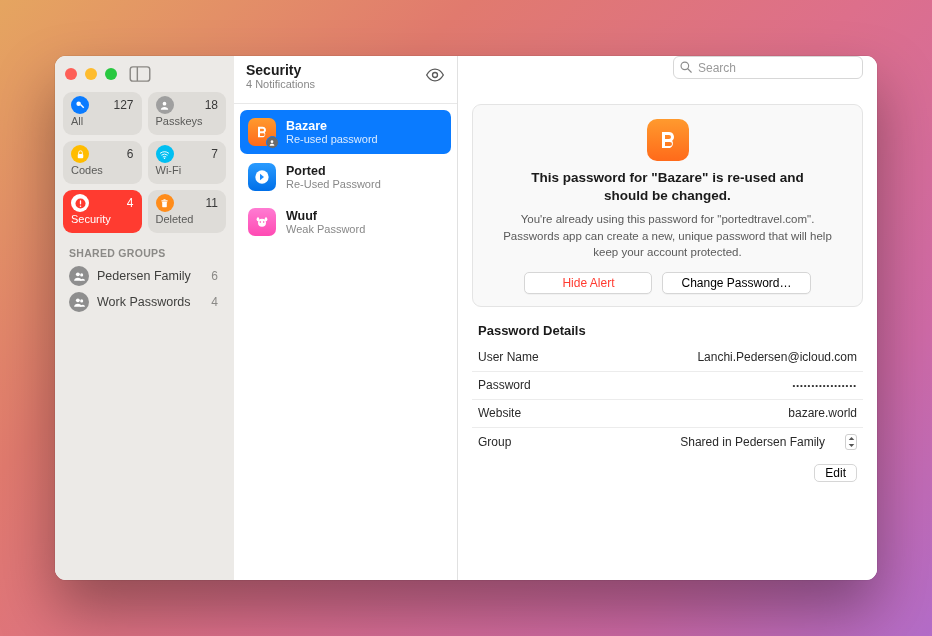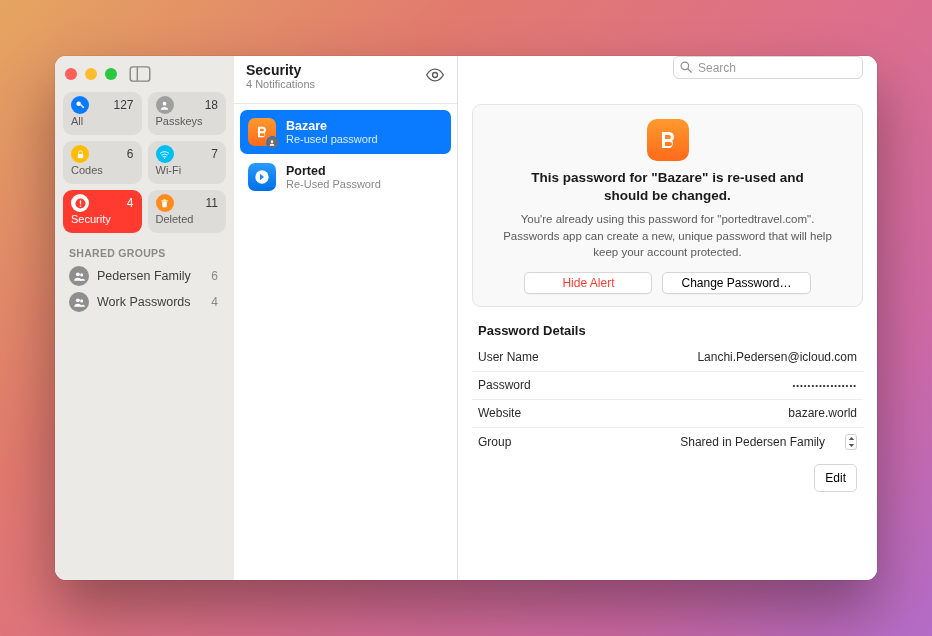--- a/index.html
+++ b/index.html
@@ -101,21 +101,21 @@
 .pd-rows{padding:0 14px;}
 .pd-row{display:flex;justify-content:space-between;align-items:center;height:28px;font-size:12px;border-bottom:1px solid #ececec;padding:0 6px;}
 .pd-row:last-of-type{border-bottom:none;}
 .pd-k{color:#2a2a2a;}
 .pd-v{color:#2a2a2a;}
 .grp-val{display:flex;align-items:center;gap:20px;}
 .stepper{width:12px;height:16px;border:1px solid #cfcfcf;border-radius:3px;display:grid;grid-template-rows:1fr 1fr;background:#fff;}
 .stepper div{display:flex;align-items:center;justify-content:center;}
 .stepper svg{width:7px;height:5px;fill:#555;}
 .edit-wrap{padding:8px 20px 0;display:flex;justify-content:flex-end;}
-.btn-edit{height:28px;padding:0 10px;font-size:12px;border:1px solid #d6d6d6;background:#fff;border-radius:5px;cursor:pointer;}
+.btn-edit{height:18px;padding:0 10px;font-size:12px;border:1px solid #d6d6d6;background:#fff;border-radius:5px;cursor:pointer;}
 </style>
 </head>
 <body>
 
 <div class="window">
 
   <div class="sidebar">
     <div class="titlebar">
       <div class="traffic">
         <div class="dot r"></div>
@@ -268,20 +268,35 @@
       <div class="mid-item">
         <div class="app-ico ico-ported">
             <svg viewBox="0 0 24 24">
               <circle cx="12" cy="12" r="10" fill="#fff"></circle>
               <path d="M9 7l6 5-6 5z" fill="#1a8cff"></path>
             </svg>
           </div>
         <div class="mi-text">
             <div class="mi-title">Ported</div>
             <div class="mi-sub">Re-Used Password</div>
+          </div>
+      </div>
+      <div class="mid-item">
+        <div class="app-ico ico-wuuf">
+            <svg viewBox="0 0 24 24">
+              <circle cx="12" cy="13" r="6" fill="#fff"></circle>
+              <circle cx="9.5" cy="12" r="1.2" fill="#ff4ab3"></circle>
+              <circle cx="14.5" cy="12" r="1.2" fill="#ff4ab3"></circle>
+              <ellipse cx="6" cy="8" rx="2" ry="3" fill="#fff"></ellipse>
+              <ellipse cx="18" cy="8" rx="2" ry="3" fill="#fff"></ellipse>
+            </svg>
+          </div>
+        <div class="mi-text">
+            <div class="mi-title">Wuuf</div>
+            <div class="mi-sub">Weak Password</div>
           </div>
       </div>
     </div>
   </div>
 
   <div class="detail">
     <div class="det-top">
       <div class="search">
         <span class="sico"><svg viewBox="0 0 24 24">
               <circle cx="10" cy="10" r="6.5" fill="none" stroke="currentColor" stroke-width="2"></circle>

